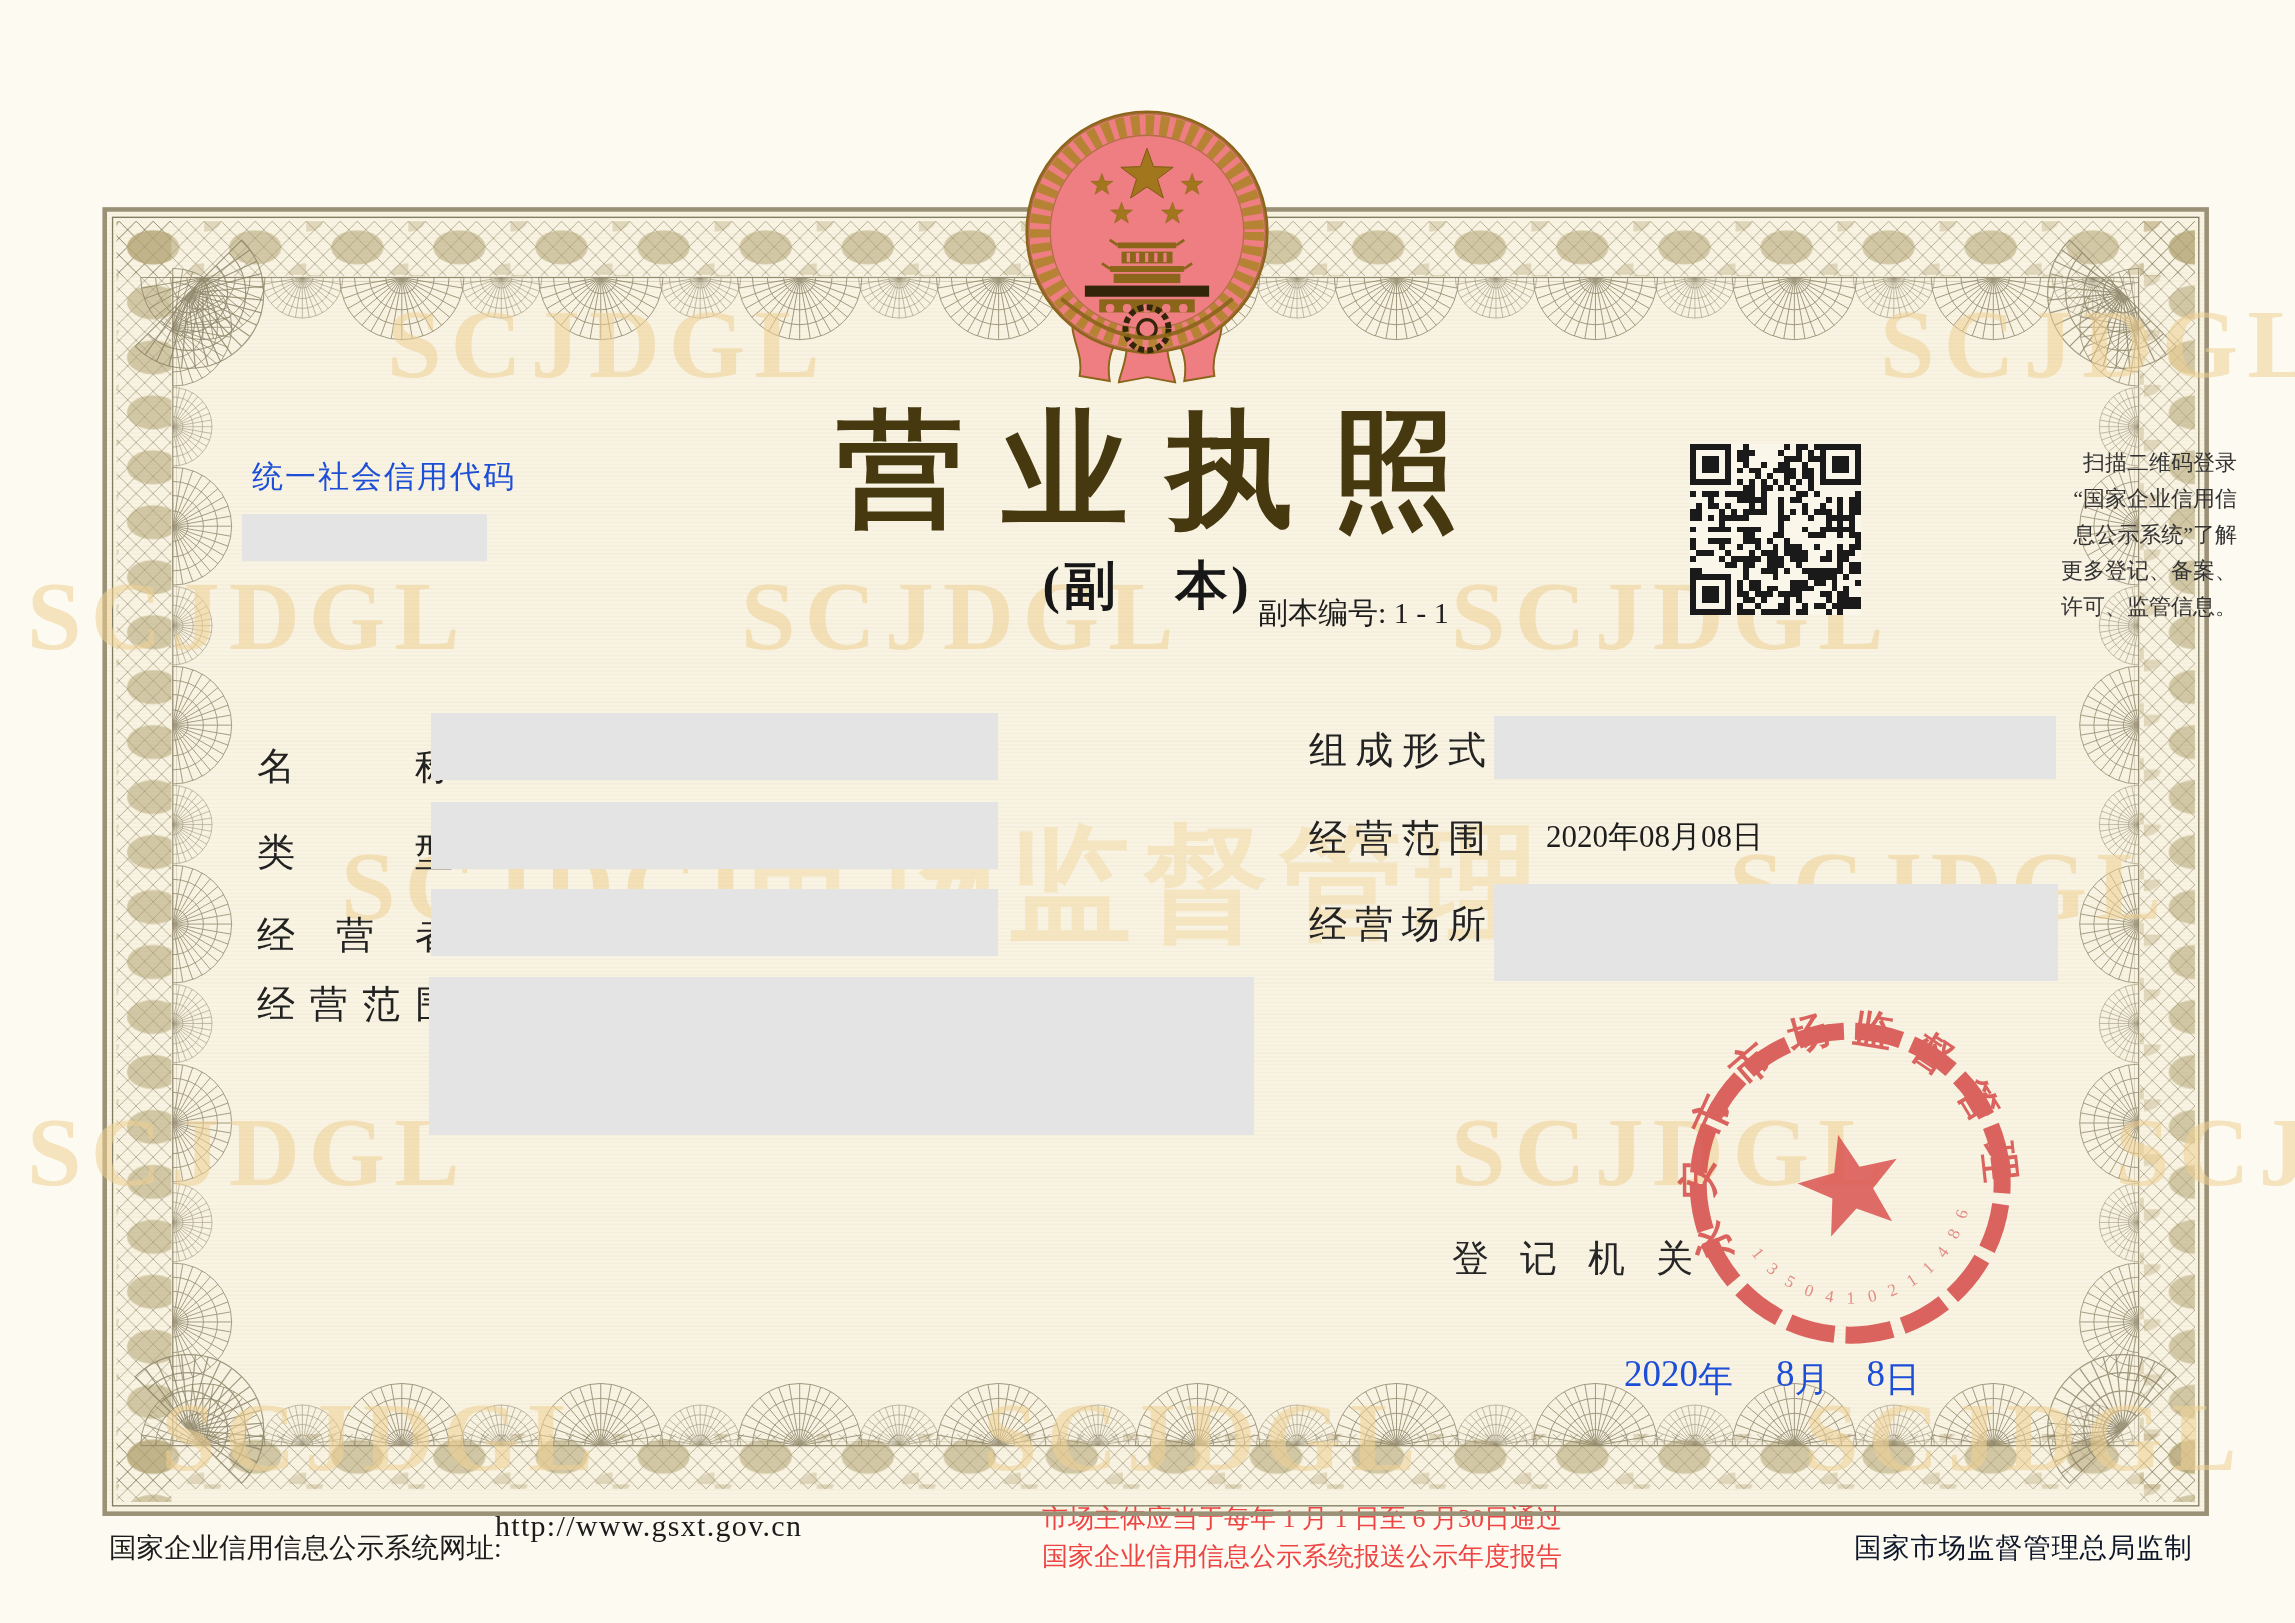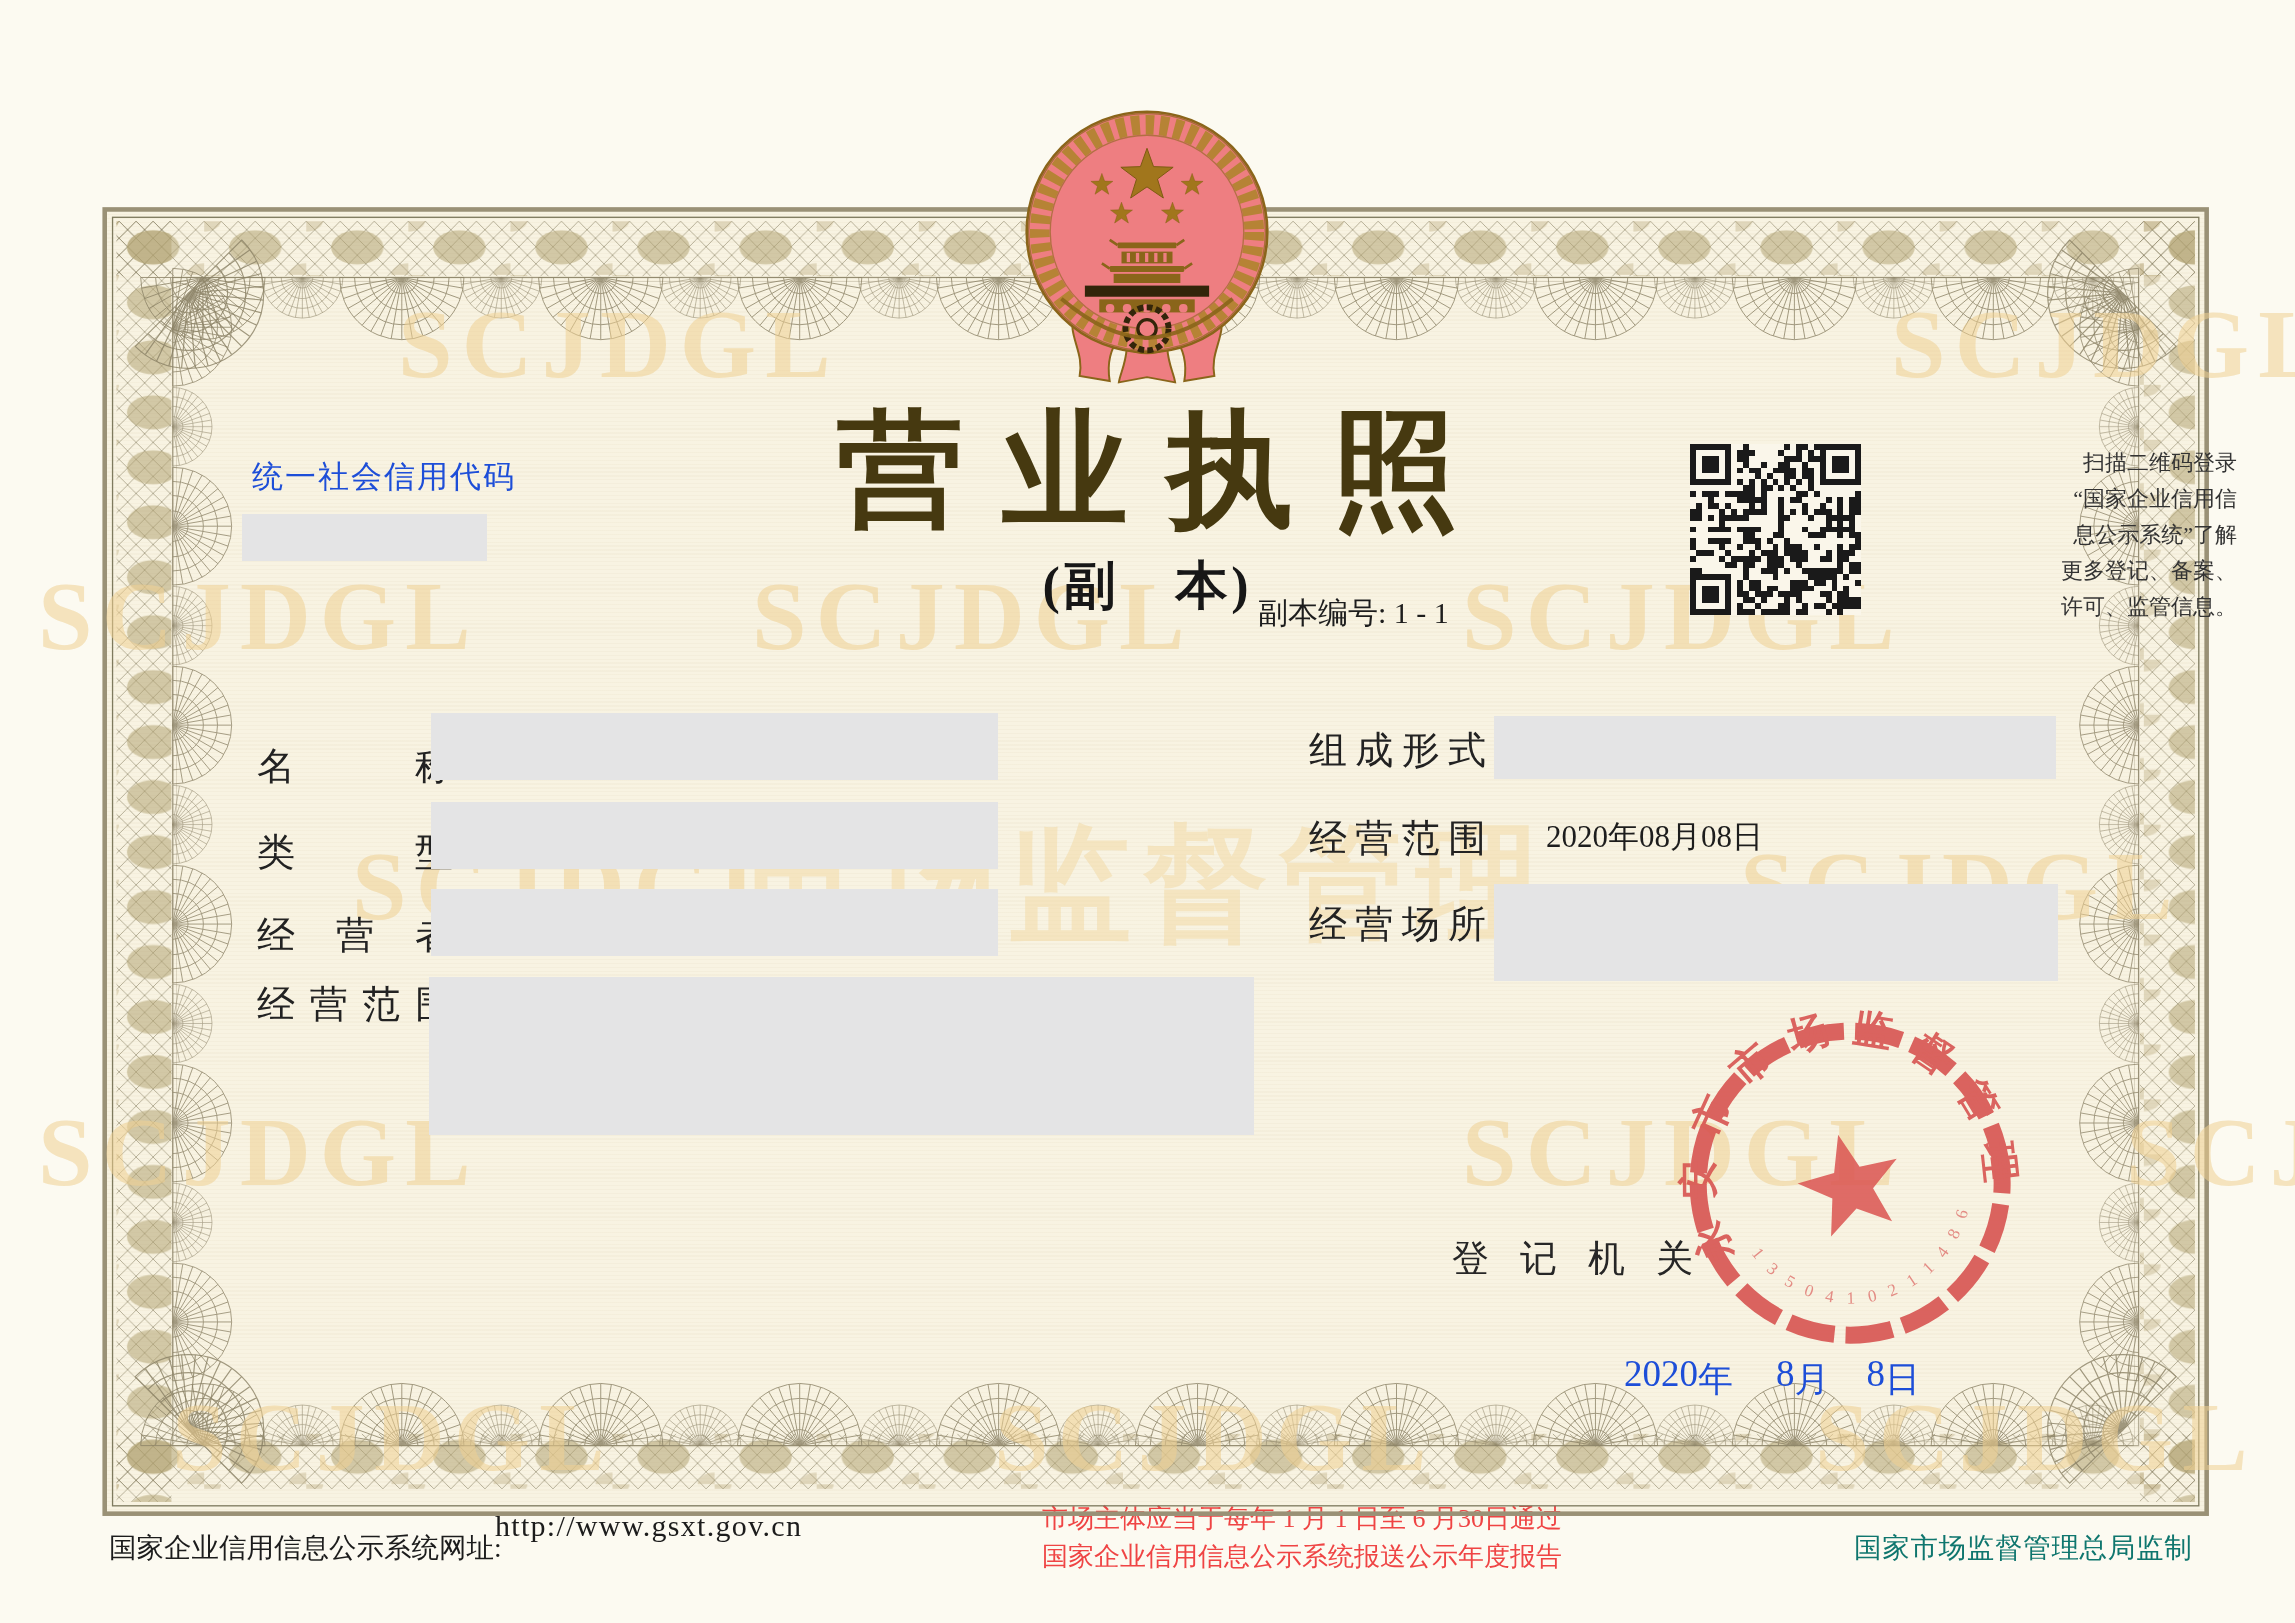--- a/index.html
+++ b/index.html
@@ -14,21 +14,21 @@
   #paper{
     left:105px;top:209px;width:2102px;height:1305px;
     background:#f8f3e2;z-index:0;
   }
   #paper:after{
     content:"";position:absolute;inset:0;
     background:repeating-linear-gradient(0deg, rgba(195,175,135,0.07) 0 1.3px, rgba(255,255,255,0) 1.3px 3.9px);
   }
   #border-svg{left:0;top:0;z-index:1;}
   
-  #wm-layer{left:12px;top:0;width:2087px;height:1623px;z-index:2;pointer-events:none;}
+  #wm-layer{left:1px;top:0;width:2087px;height:1623px;z-index:2;pointer-events:none;}
   .wm-latin{
     position:absolute;font-weight:bold;font-size:98px;letter-spacing:9.2px;
     color:rgba(238,208,146,0.55);white-space:nowrap;
   }
   #wm-cn{
     left:736px;top:802px;font-size:124px;font-weight:bold;letter-spacing:11.8px;
     color:rgba(241,215,160,0.50);white-space:nowrap;z-index:2;
   }
   #emblem{left:1022px;top:96px;z-index:3;}
   .z4{z-index:4;}
@@ -79,21 +79,21 @@
   #bottom-date{
     left:1624px;top:1356px;font-size:35px;color:#1d4ed8;z-index:4;white-space:nowrap;
   }
   #bottom-date .num{position:relative;top:-4.6px;font-size:37px;}
   #bottom-date .gap1{display:inline-block;width:43px;}
   #bottom-date .gap2{display:inline-block;width:37px;}
   
   #footer-site-label{left:109px;top:1530px;font-size:27.5px;color:#1c1c1c;white-space:nowrap;}
   #footer-url{left:495px;top:1509px;font-size:30px;letter-spacing:1.3px;color:#1c1c1c;white-space:nowrap;}
   #footer-mid{left:1042px;top:1500px;width:563px;font-size:26px;line-height:38px;color:#ef4444;}
-  #footer-producer{left:1854px;top:1530px;font-size:27.5px;letter-spacing:0.7px;color:#0f766e;white-space:nowrap;}
+  #footer-producer{left:1854px;top:1530px;font-size:27.5px;letter-spacing:0.7px;color:#0f172a;white-space:nowrap;}
 </style>
 </head>
 <body>
 
 <div id="paper" class="abs"></div>
 
 <svg id="border-svg" class="abs" width="2295" height="1623" viewBox="0 0 3507 2480">
   <defs>
     <pattern id="net" width="26" height="26" patternUnits="userSpaceOnUse">
       <path d="M0 0 L26 26 M26 0 L0 26 M13 -13 L39 13 M-13 13 L13 39" stroke="#8b8266" stroke-width="1.4" fill="none" opacity="0.65"></path>

